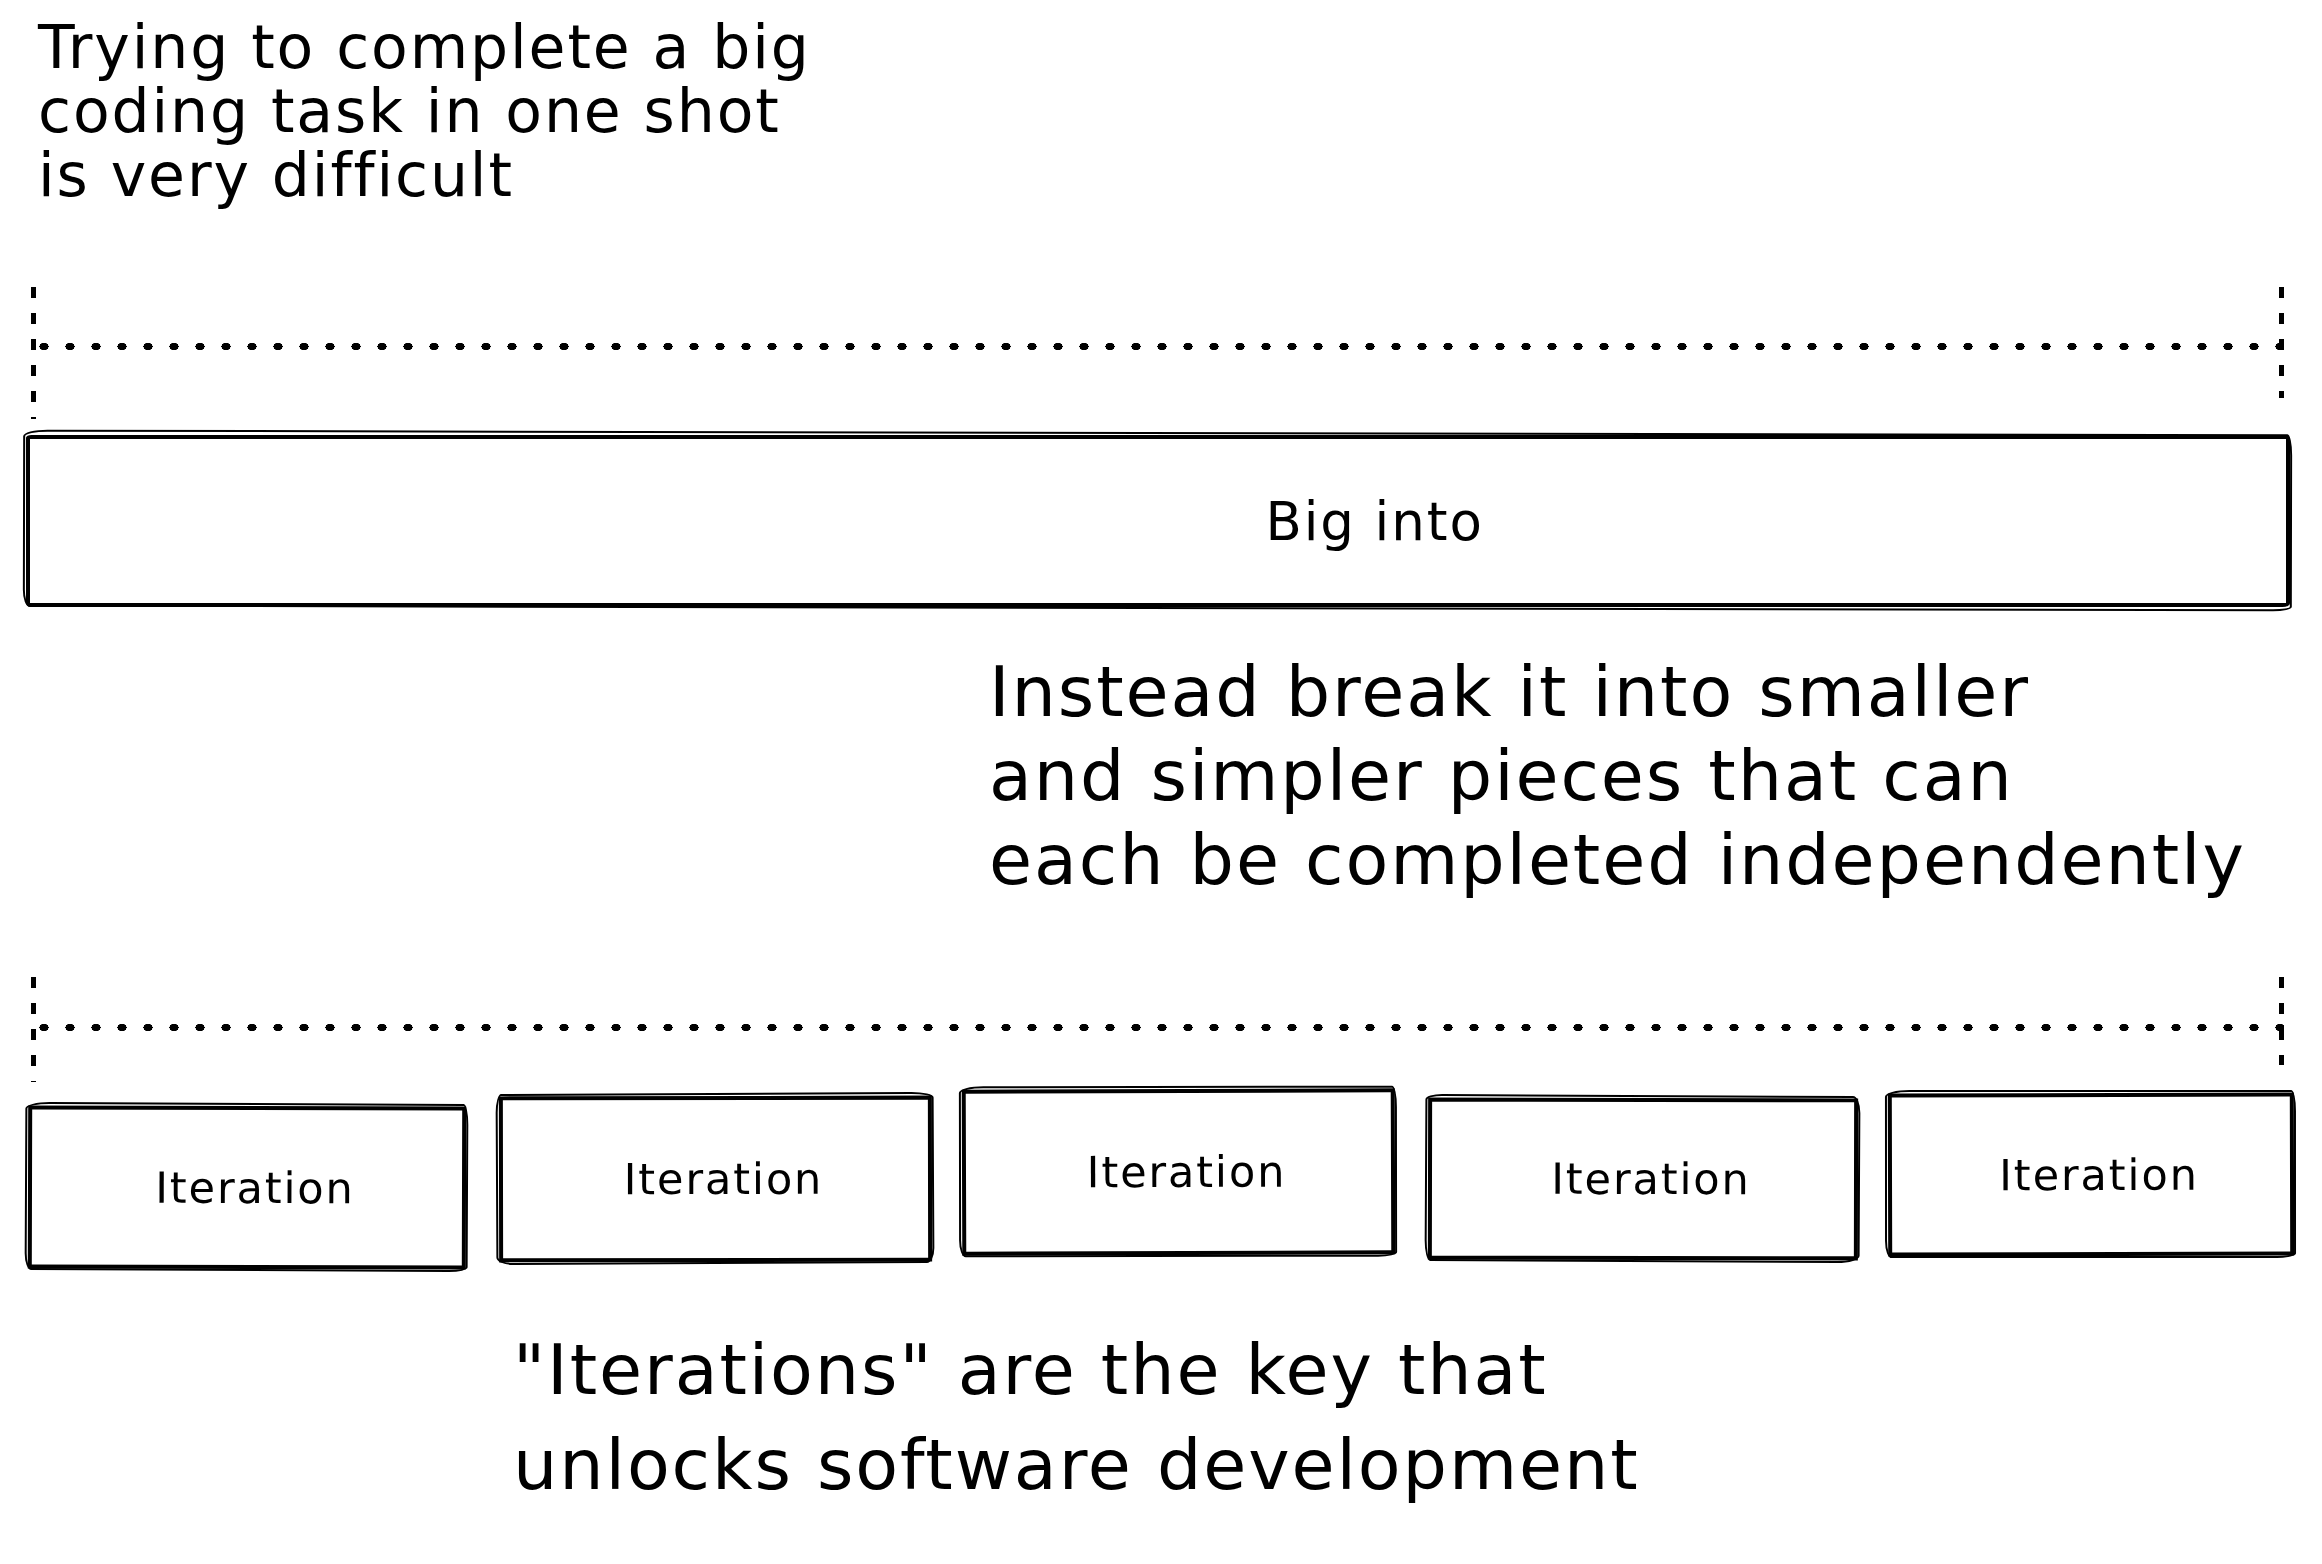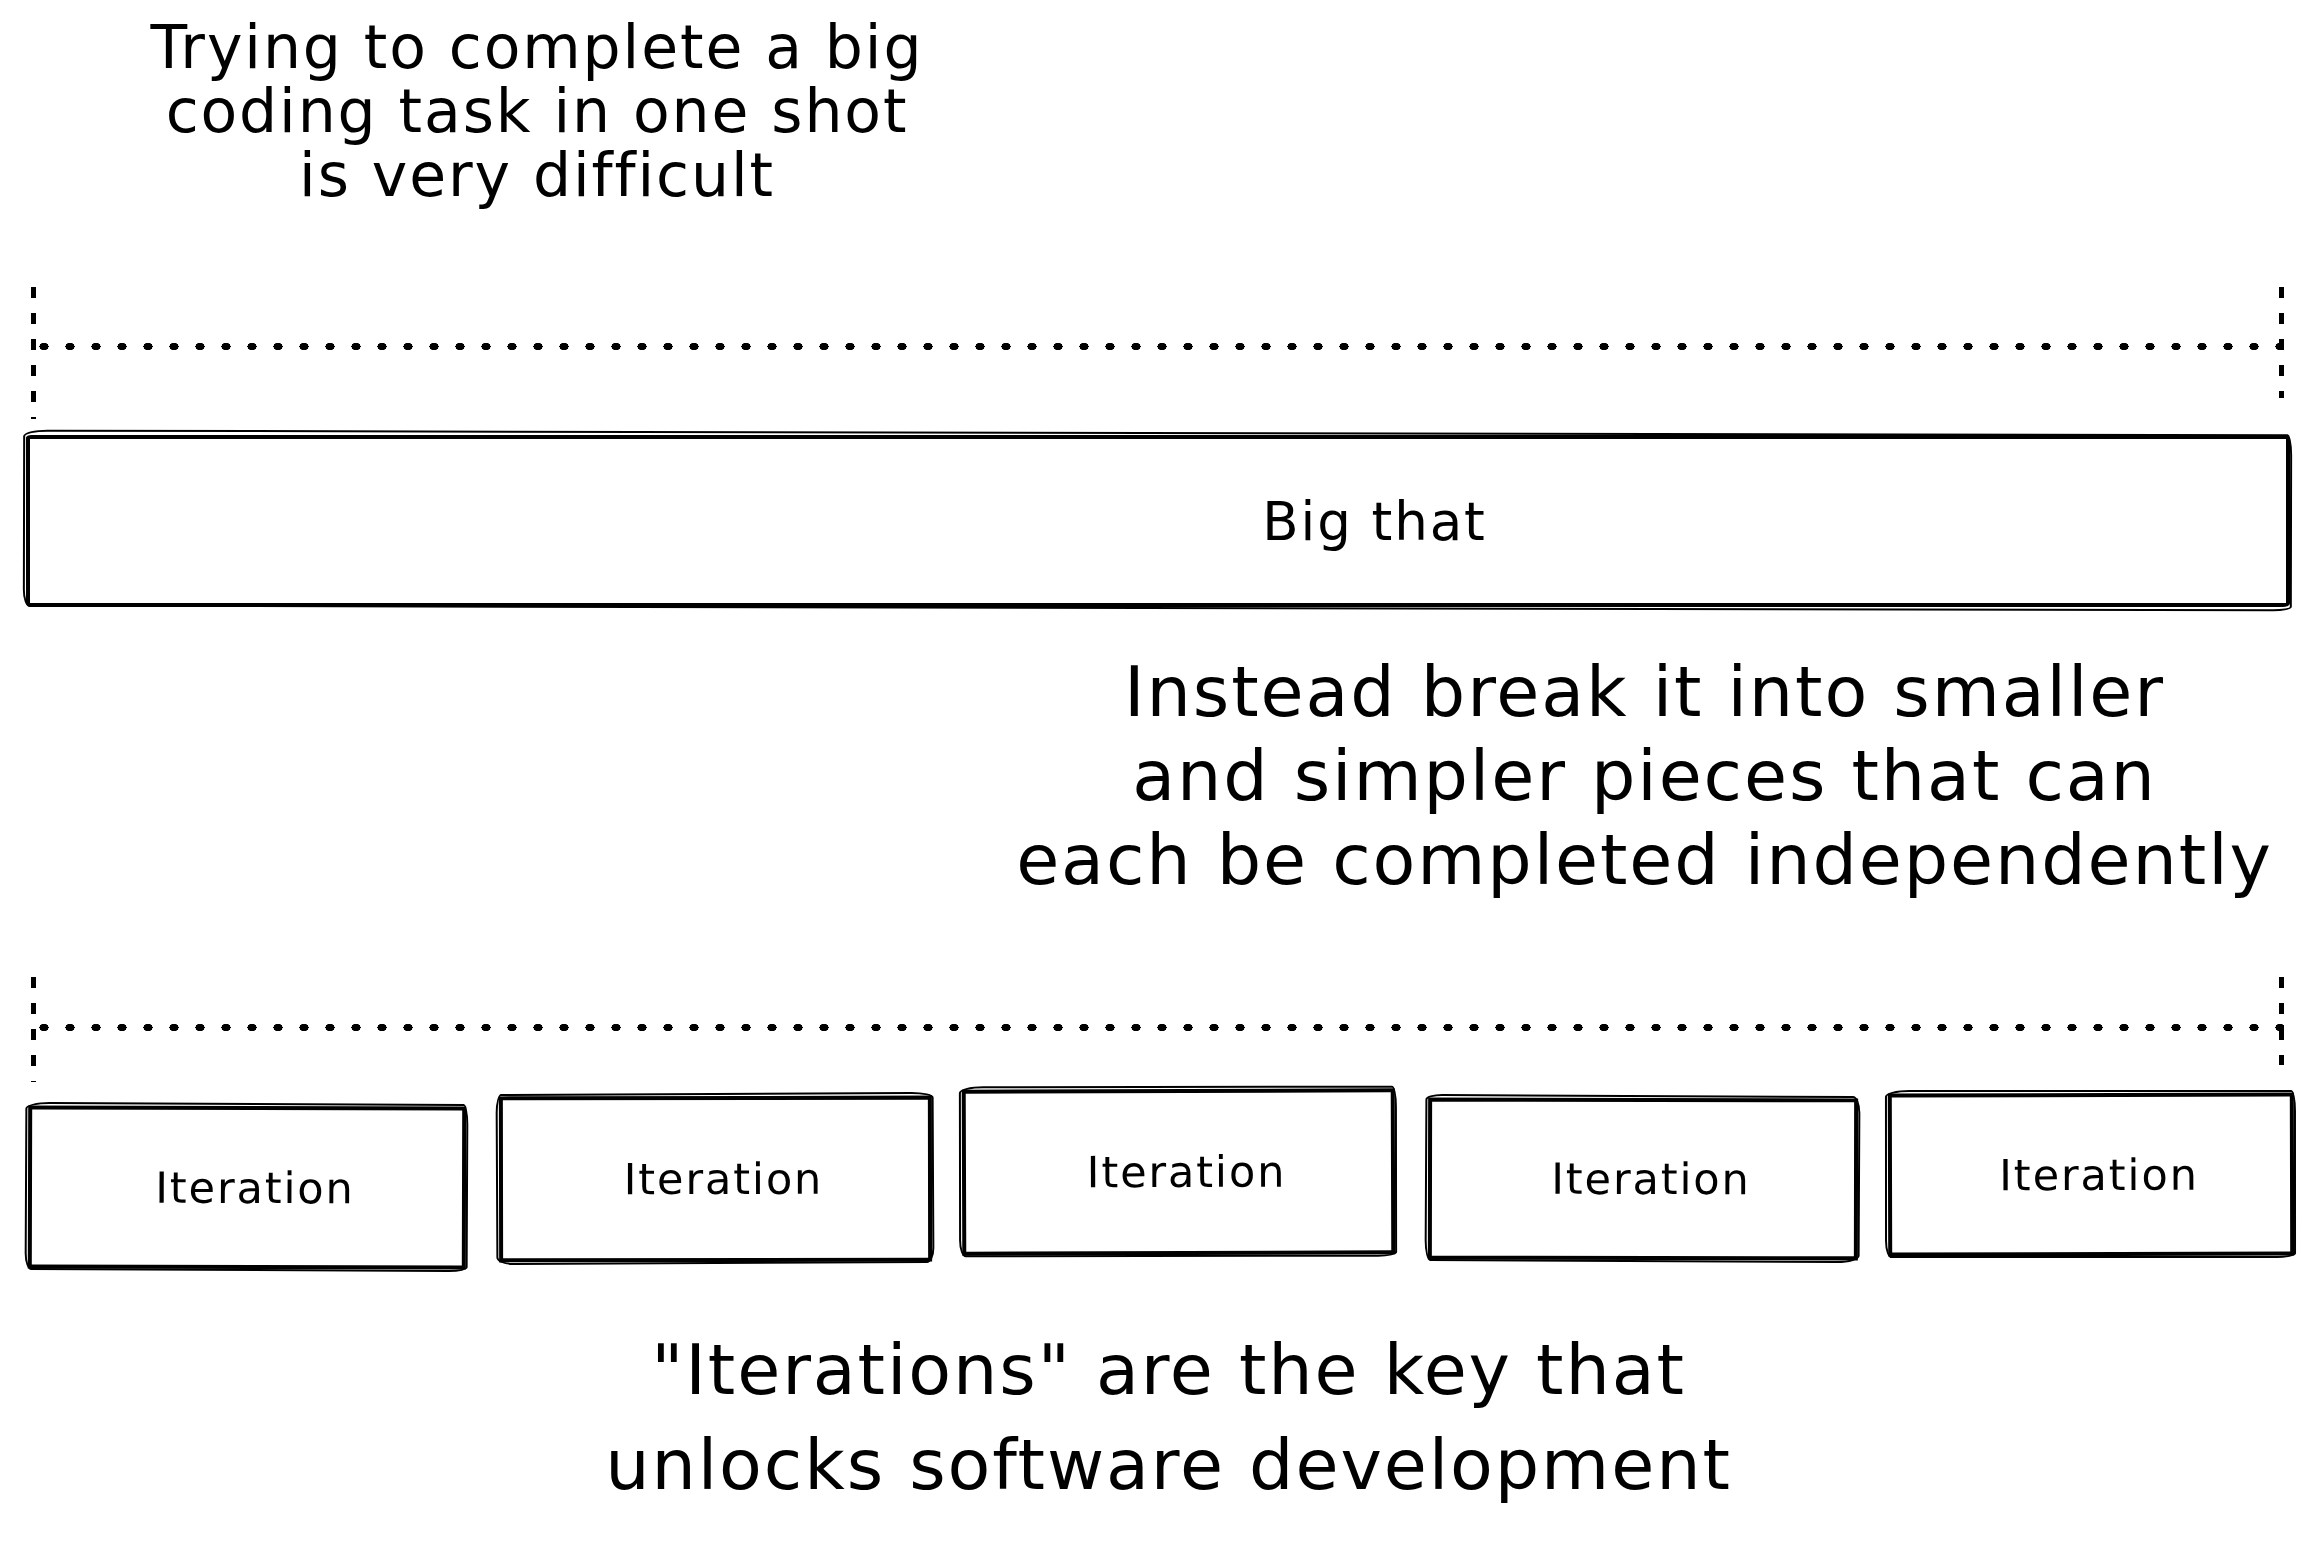--- a/index.html
+++ b/index.html
@@ -10,21 +10,21 @@
     background: #ffffff;
     color: #000000;
     font-family: "DejaVu Sans", sans-serif;
     overflow: hidden;
   }
 
   
   .note {
     position: absolute;
     white-space: pre-line;
-    text-align: center;
+    text-align: left;
     color: #000;
     letter-spacing: 1.9px;
     font-weight: 500;
   }
   .note.top    { left: 38px;   top: 15px;   width: 998px; font-size: 60px; line-height: 64px; }
   .note.middle { left: 989px; top: 650px;  width: 1311px; font-size: 70px; line-height: 84px; }
   .note.bottom { left: 513px;  top: 1323px; width: 1311px; font-size: 70px; line-height: 95px; }
 
   
   .bracket { position: absolute; }
@@ -102,21 +102,21 @@
 coding task in one shot
 is very difficult</div>
 
   <div class="bracket b1">
     <div class="tick left"></div>
     <div class="dotline"></div>
     <div class="tick right"></div>
   </div>
 
   <div class="box big">
-    <span class="label">Big that</span>
+    <span class="label">Big into</span>
   </div>
 
   <div class="note middle">Instead break it into smaller
 and simpler pieces that can
 each be completed independently</div>
 
   <div class="bracket b2">
     <div class="tick left"></div>
     <div class="dotline"></div>
     <div class="tick right"></div>

